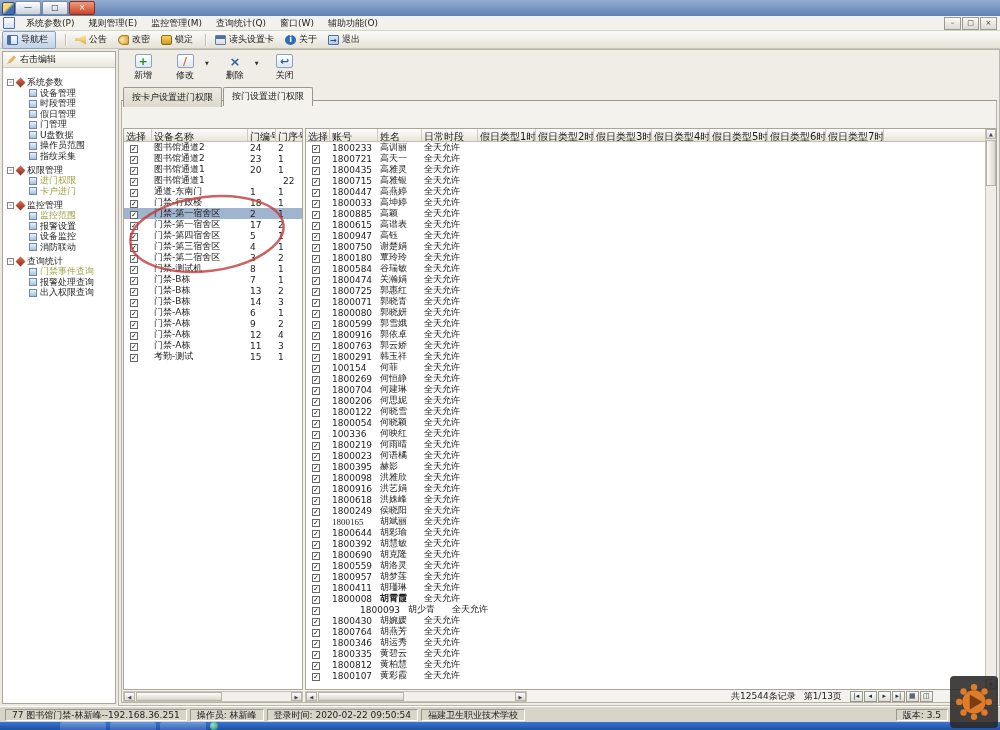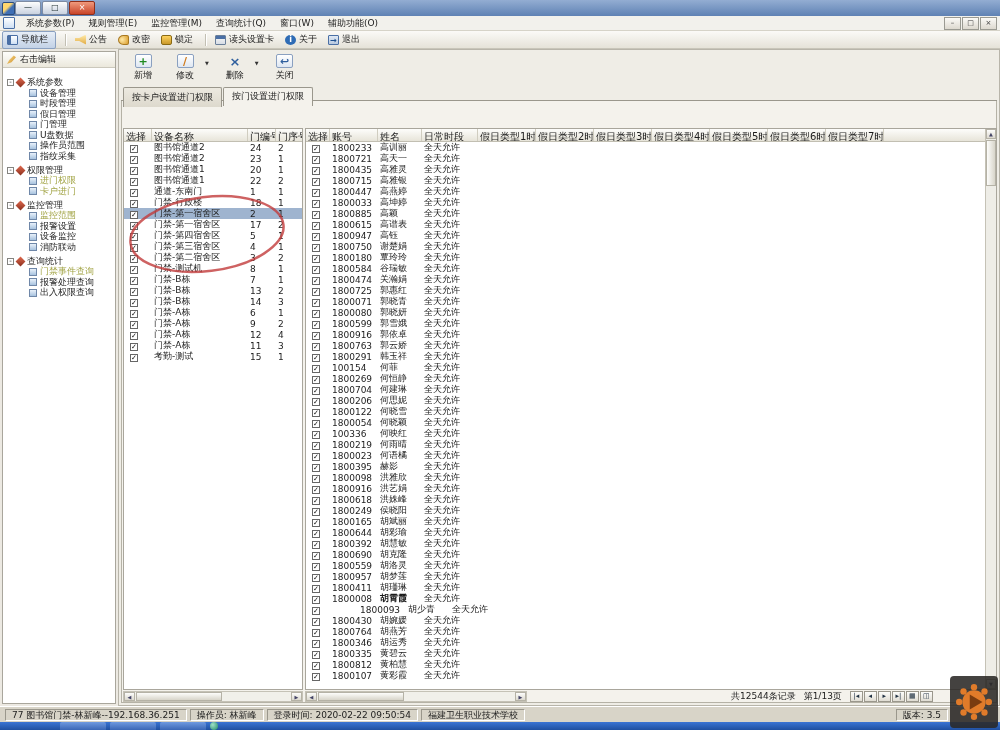--- a/index.html
+++ b/index.html
@@ -334,21 +334,21 @@
         </div>
         <div class="tr">
           <span class="td" style="width: 28px;"><span class="cb">✓</span></span>
           <span class="td" style="width: 96px;">图书馆通道1</span>
           <span class="td" style="width: 28px;">20</span>
           <span class="td" style="width: 24px;">1</span>
         </div>
         <div class="tr">
           <span class="td" style="width: 28px;"><span class="cb">✓</span></span>
           <span class="td" style="width: 96px;">图书馆通道1</span>
-          <span class="td" style="width: 28px;">22</span>
+          <span class="td" style="width: 28px; margin-left: 33px;">22</span>
           <span class="td" style="width: 24px;">2</span>
         </div>
         <div class="tr">
           <span class="td" style="width: 28px;"><span class="cb">✓</span></span>
           <span class="td" style="width: 96px;">通道-东南门</span>
           <span class="td" style="width: 28px;">1</span>
           <span class="td" style="width: 24px;">1</span>
         </div>
         <div class="tr">
           <span class="td" style="width: 28px;"><span class="cb">✓</span></span>
@@ -658,21 +658,21 @@
           <span class="td" style="width: 56px;">全天允许</span>
         </div>
         <div class="tr">
           <span class="td" style="width: 24px;"><span class="cb">✓</span></span>
           <span class="td" style="width: 48px;">1800249</span>
           <span class="td" style="width: 44px;">侯晓阳</span>
           <span class="td" style="width: 56px;">全天允许</span>
         </div>
         <div class="tr">
           <span class="td" style="width: 24px;"><span class="cb">✓</span></span>
-          <span class="td" style="width: 48px;">1800165</span>
+          <span class="td" style="width: 48px; font-family: Liberation Serif, serif;">1800165</span>
           <span class="td" style="width: 44px;">胡斌丽</span>
           <span class="td" style="width: 56px;">全天允许</span>
         </div>
         <div class="tr">
           <span class="td" style="width: 24px;"><span class="cb">✓</span></span>
           <span class="td" style="width: 48px;">1800644</span>
           <span class="td" style="width: 44px;">胡彩瑜</span>
           <span class="td" style="width: 56px;">全天允许</span>
         </div>
         <div class="tr">

